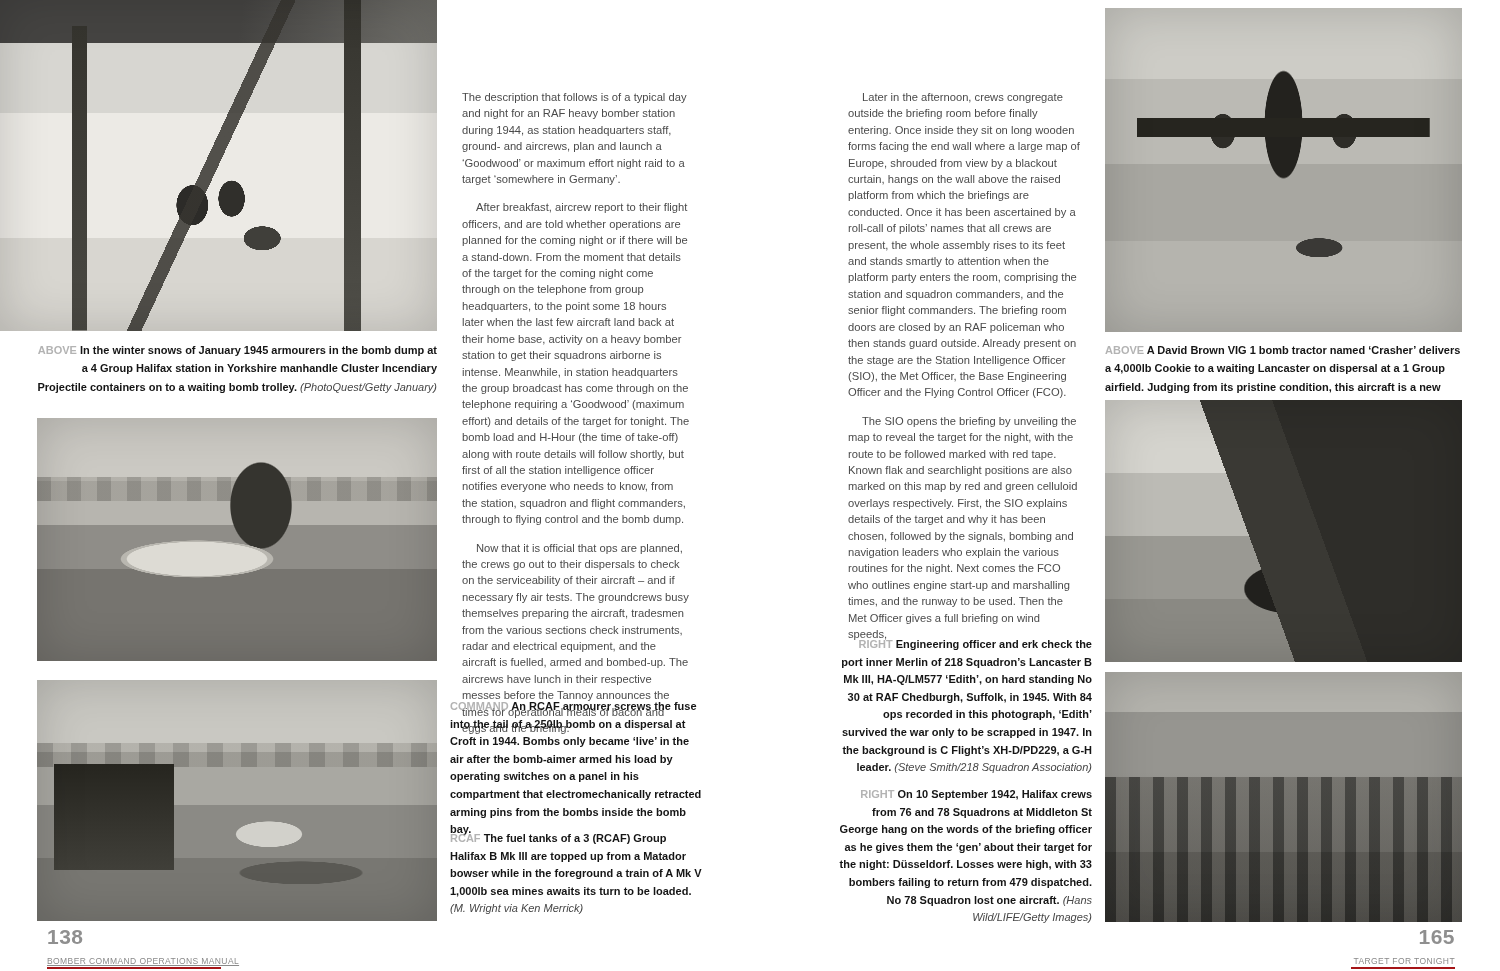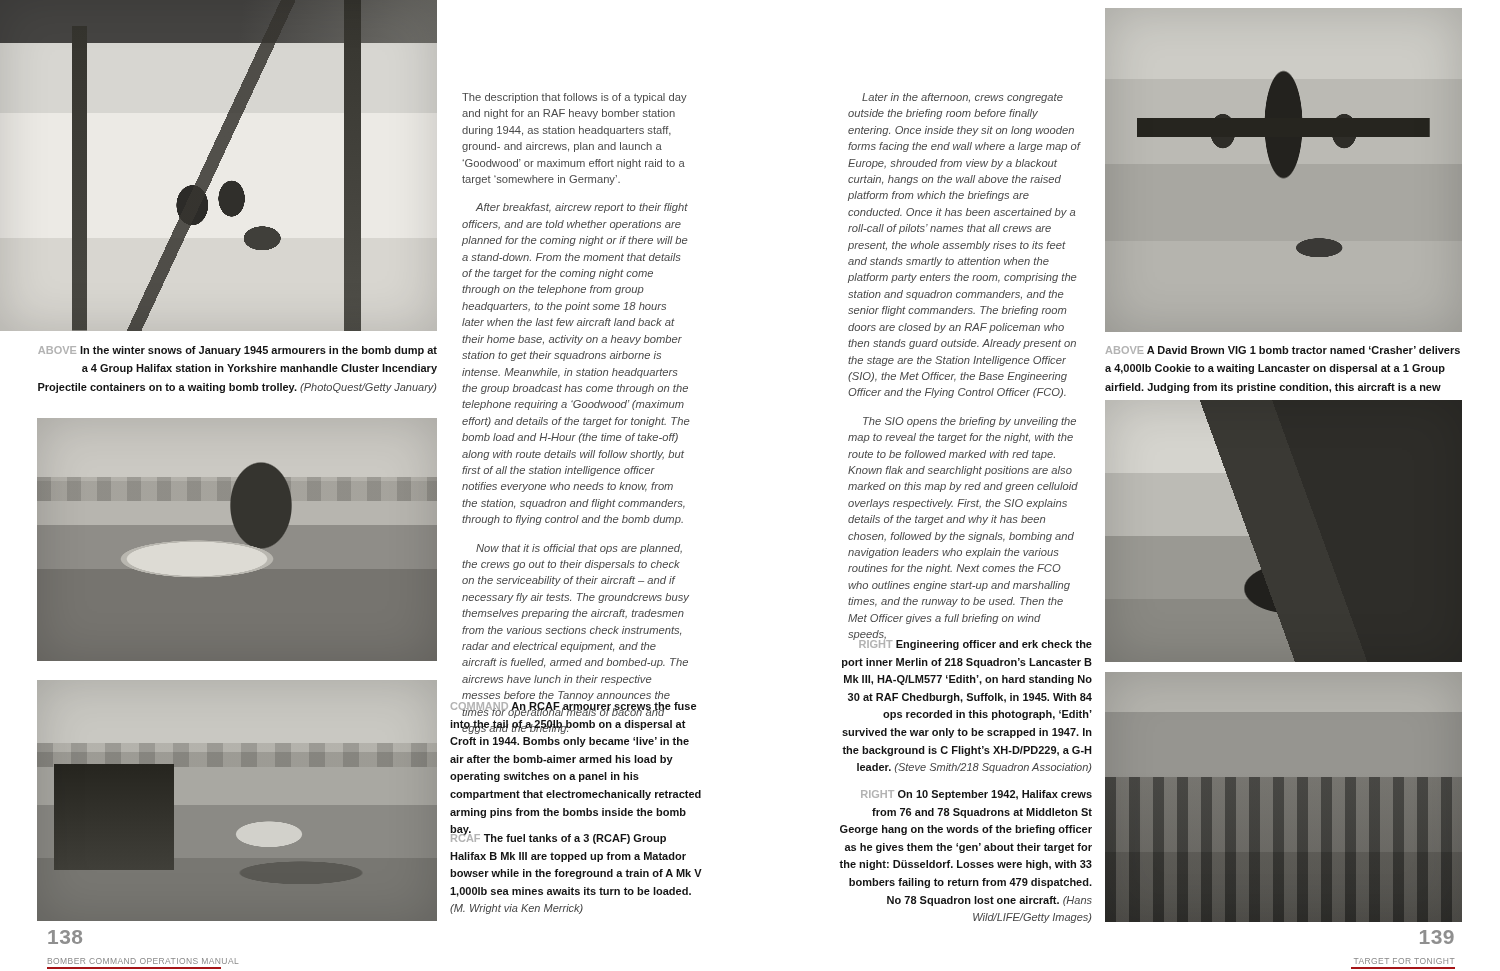--- a/index.html
+++ b/index.html
@@ -69,21 +69,21 @@
       repeating-linear-gradient(90deg, rgba(28,28,26,.5) 0 11px, rgba(125,122,116,.28) 11px 24px),
       linear-gradient(rgba(0,0,0,0) 0 40%, rgba(20,20,18,.35) 100%),
       linear-gradient(#b5b4ae 0 16%, #969590 16% 42%, #75746f 42% 72%, #5d5c57 72% 100%);
     background-size:100% 58%, 100% 100%, 100% 100%;
     background-position:0 100%, 0 0, 0 0;
     background-repeat:no-repeat;
   }
   
   .bodycol{position:absolute;font-size:11.2px;line-height:16.4px;color:#4a4a4a;text-align:left;}
   .bodycol p{margin:12px;}
-  .bodycol p.ind{text-indent:14px;font-style:italic;}
+  .bodycol p.ind{text-indent:14px;}
   .caption{position:absolute;font-size:11px;line-height:17.6px;font-weight:bold;color:#151515;}
   .cap-r{text-align:right;}
   .cap-l{text-align:left;}
   .cap-label{color:#b3b3b3;font-weight:bold;}
   .cap-credit{font-weight:normal;font-style:italic;color:#454545;}
   .lh18{line-height:18.4px;}
   
   .pagenum{position:absolute;font-size:21px;line-height:22px;color:#8f8f8f;font-weight:bold;letter-spacing:.5px;text-align:center;}
   .foottitle{position:absolute;font-size:8.5px;line-height:9px;color:#8a8a8a;letter-spacing:.4px;}
   .footrule{position:absolute;height:2px;}
@@ -119,21 +119,21 @@
       <span class="cap-text">An RCAF armourer screws the fuse into the tail of a 250lb bomb on a dispersal at Croft in 1944. Bombs only became ‘live’ in the air after the bomb-aimer armed his load by operating switches on a panel in his compartment that electromechanically retracted arming pins from the bombs inside the bomb bay.</span>
     </div>
 
     <div class="caption cap-l" style="left:450px;top:830px;width:254px;">
       <span class="cap-label">RCAF</span>
       <span class="cap-text">The fuel tanks of a 3 (RCAF) Group Halifax B Mk III are topped up from a Matador bowser while in the foreground a train of A Mk V 1,000lb sea mines awaits its turn to be loaded.</span>
       <span class="cap-credit">(M. Wright via Ken Merrick)</span>
     </div>
 
     <div class="pagenum" style="left:47px;top:926px;">138</div>
-    <div class="foottitle" style="left:47px;top:957px;">BOMBER COMMAND OPERATIONS MANUAL</div>
+    <div class="foottitle" style="left:47px;top:957px;text-decoration:underline;">BOMBER COMMAND OPERATIONS MANUAL</div>
     <div class="footrule" style="left:47px;top:967px;width:174px;background:#a51417;"></div>
   </section>
 
   <section>
 
     <div class="bodycol" style="left:836px;top:77px;width:256px;">
       <p class="ind">Later in the afternoon, crews congregate outside the briefing room before finally entering. Once inside they sit on long wooden forms facing the end wall where a large map of Europe, shrouded from view by a blackout curtain, hangs on the wall above the raised platform from which the briefings are conducted. Once it has been ascertained by a roll-call of pilots’ names that all crews are present, the whole assembly rises to its feet and stands smartly to attention when the platform party enters the room, comprising the station and squadron commanders, and the senior flight commanders. The briefing room doors are closed by an RAF policeman who then stands guard outside. Already present on the stage are the Station Intelligence Officer (SIO), the Met Officer, the Base Engineering Officer and the Flying Control Officer (FCO).</p>
       <p class="ind">The SIO opens the briefing by unveiling the map to reveal the target for the night, with the route to be followed marked with red tape. Known flak and searchlight positions are also marked on this map by red and green celluloid overlays respectively. First, the SIO explains details of the target and why it has been chosen, followed by the signals, bombing and navigation leaders who explain the various routines for the night. Next comes the FCO who outlines engine start-up and marshalling times, and the runway to be used. Then the Met Officer gives a full briefing on wind speeds,</p>
     </div>
 
@@ -153,18 +153,18 @@
 
     <div class="caption cap-l lh18" style="left:1105px;top:341px;width:357px;">
       <span class="cap-label">ABOVE</span>
       <span class="cap-text">A David Brown VIG 1 bomb tractor named ‘Crasher’ delivers a 4,000lb Cookie to a waiting Lancaster on dispersal at a 1 Group airfield. Judging from its pristine condition, this aircraft is a new arrival on the squadron.</span>
     </div>
 
     <div class="photo ph-engine" style="left:1105px;top:400px;width:357px;height:262px;"></div>
 
     <div class="photo ph-briefing" style="left:1105px;top:672px;width:357px;height:250px;"></div>
 
-    <div class="pagenum ta-r" style="right:45px;top:926px;">139</div>
+    <div class="pagenum ta-r" style="right:45px;top:926px;">165</div>
     <div class="foottitle ta-r" style="right:45px;top:957px;">TARGET FOR TONIGHT</div>
     <div class="footrule" style="right:45px;top:967px;width:104px;background:#a51417;"></div>
   </section>
 
 </div>
 
 </body></html>

